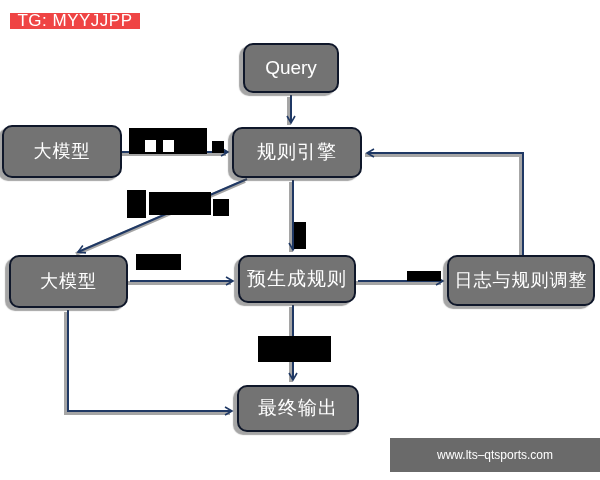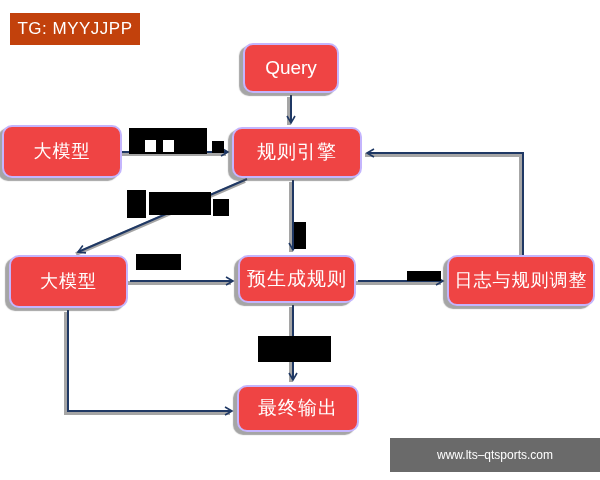--- a/index.html
+++ b/index.html
@@ -3,37 +3,37 @@
 <meta charset="utf-8">
 <style>
   html,body { margin:0; padding:0; background:#ffffff; }
   body { width:600px; height:480px; font-family:"Liberation Sans", sans-serif; }
   .canvas { position:relative; width:600px; height:480px; background:#ffffff; overflow:hidden; }
 
   svg.connectors { position:absolute; left:0; top:0; width:600px; height:480px; }
 
   .node {
     position:absolute; box-sizing:border-box;
-    background:#ef4444; border:2px solid #c4b5fd; border-radius:10px;
+    background:#737373; border:2px solid #0f172a; border-radius:10px;
     color:#ffffff; display:flex; flex-direction:column;
     align-items:center; justify-content:center; text-align:center;
     font-size:19px; line-height:1.3; letter-spacing:1px;
     box-shadow:-4px 3px 1px rgba(75,75,75,0.5);
   }
   .n-query        { left:243px; top:43px;  width:96px;  height:50px; letter-spacing:0; }
   .n-pregen       { left:2px;   top:125px; width:120px; height:53px; font-size:18px; }
   .n-engine       { left:232px; top:127px; width:130px; height:51px; }
   .n-gen          { left:9px;   top:255px; width:119px; height:53px; font-size:18px; }
   .n-validate     { left:238px; top:255px; width:118px; height:48px; }
   .n-log          { left:447px; top:255px; width:148px; height:51px; font-size:18px; }
   .n-final        { left:237px; top:385px; width:122px; height:47px; }
 
   .badge {
-    position:absolute; left:10px; top:13px; width:130px; height:32px;
-    background:#c2410c; color:#ffffff; font-size:17px;
+    position:absolute; left:10px; top:13px; width:130px; height:16px;
+    background:#ef4444; color:#ffffff; font-size:17px;
     display:flex; align-items:center; justify-content:center; letter-spacing:0.5px;
   }
   .watermark {
     position:absolute; left:390px; top:438px; width:210px; height:34px;
     background:#6A6A6A; color:#ffffff; font-size:12px;
     display:flex; align-items:center; justify-content:center;
   }
 
   .redact { position:absolute; background:#000000; }
   .redact-notch { position:absolute; background:#ffffff; }

